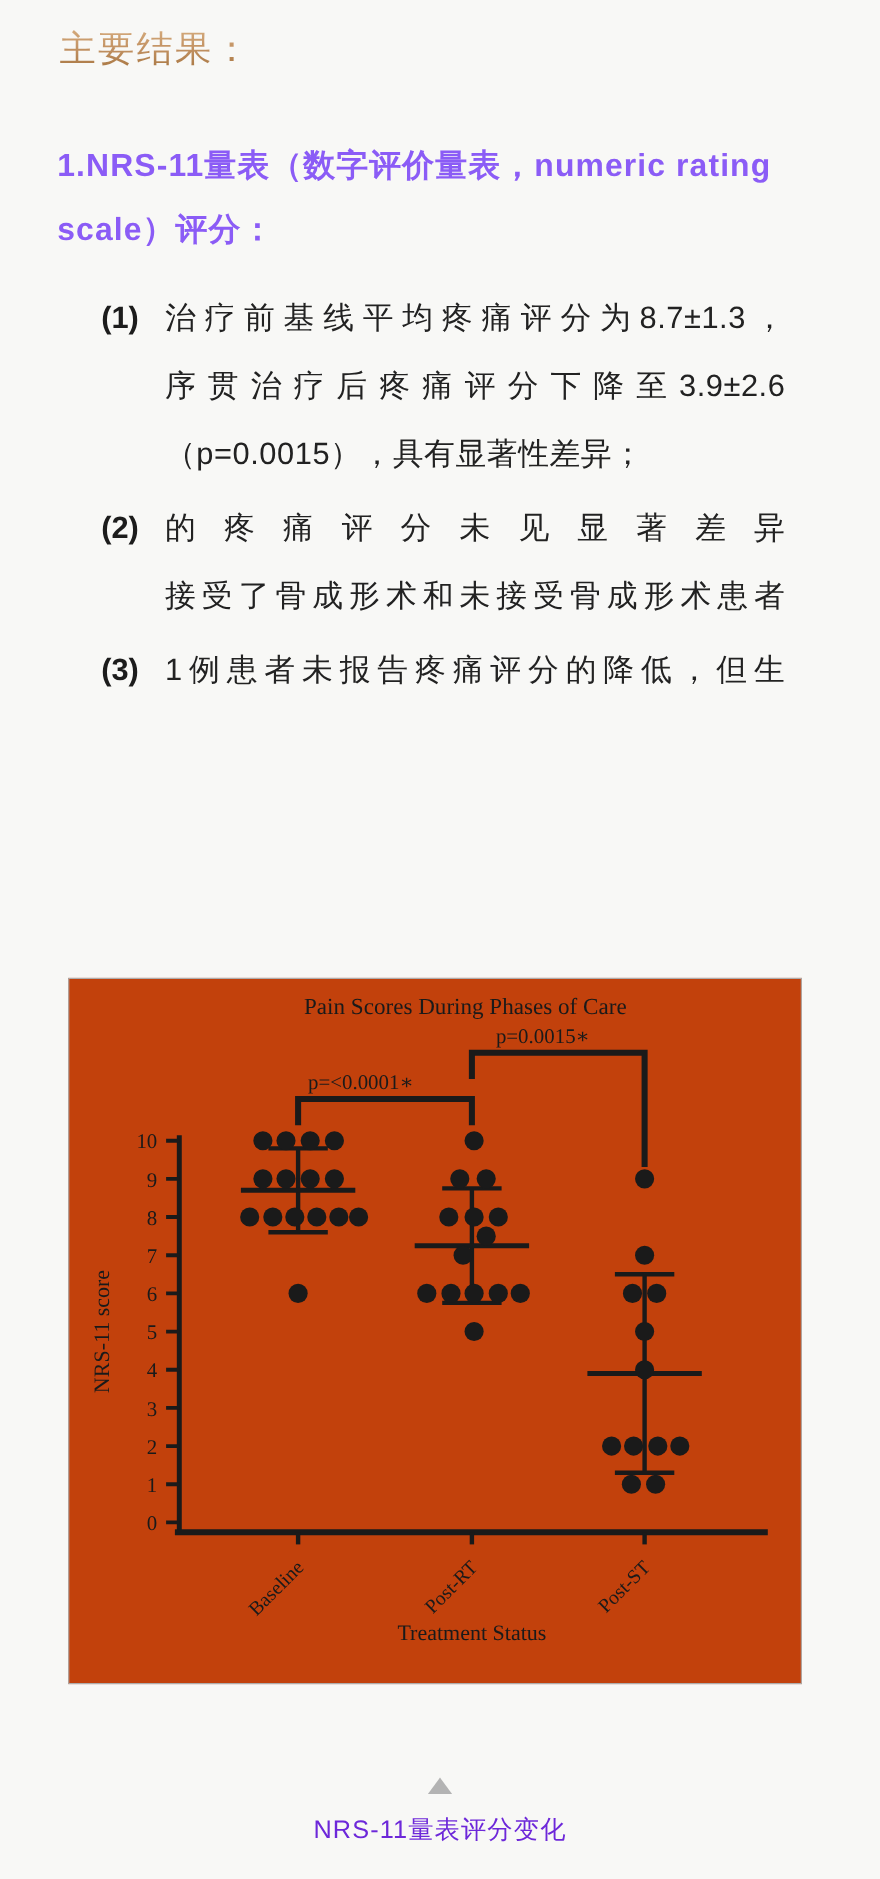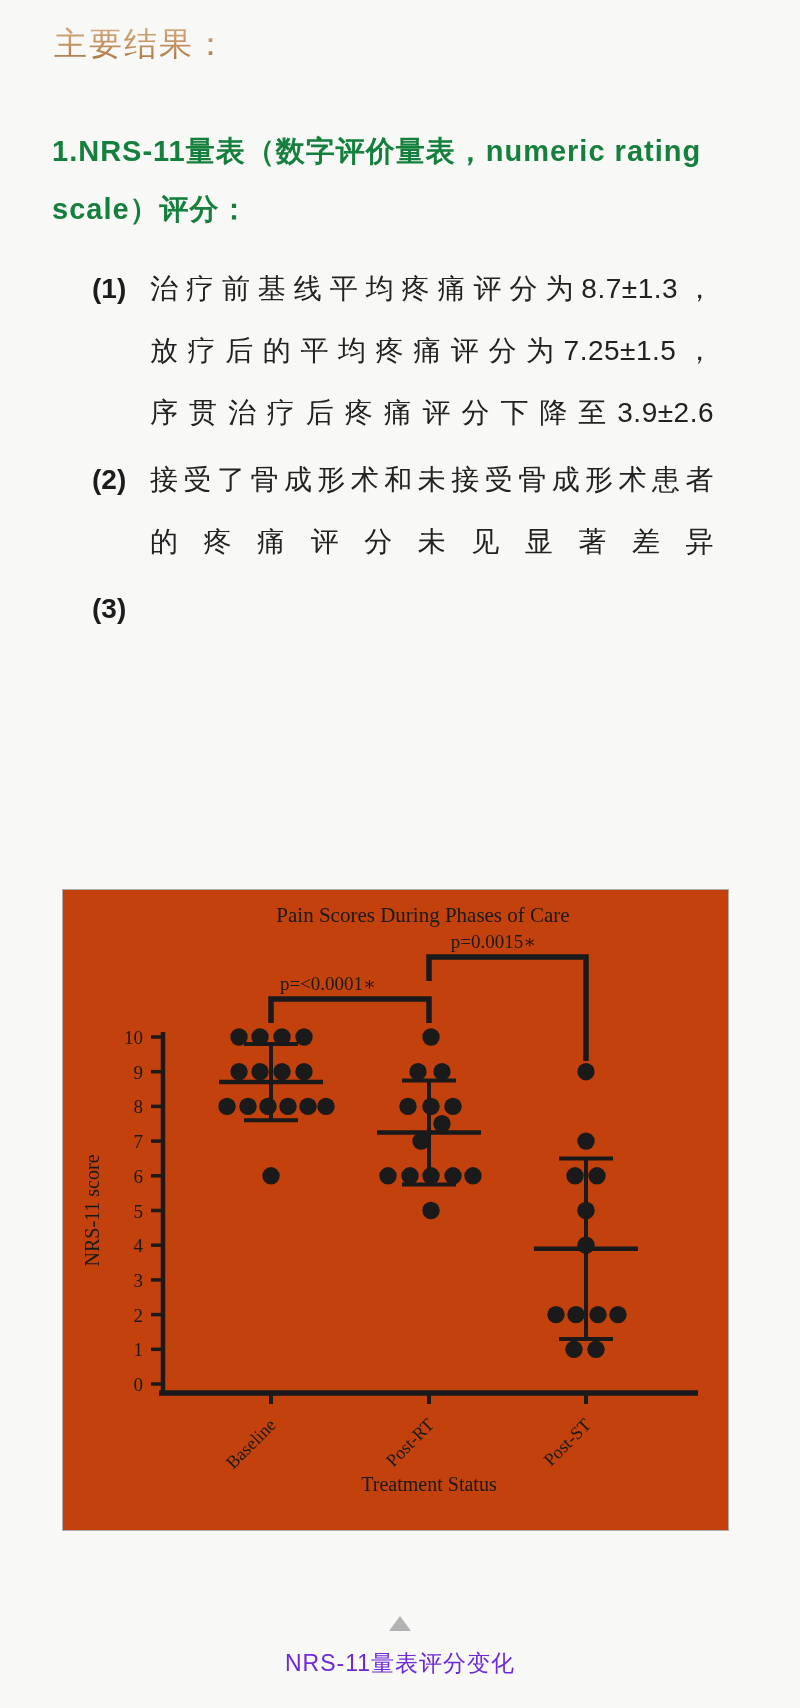--- a/index.html
+++ b/index.html
@@ -13,21 +13,21 @@
     position:absolute;left:54px;top:22px;margin:0;
     font-family:"Liberation Serif","DejaVu Serif",serif;
     font-size:33px;font-weight:normal;letter-spacing:2px;
     background:linear-gradient(180deg,#d9b183 0%,#c49465 45%,#a3713c 100%);
     -webkit-background-clip:text;background-clip:text;
     color:transparent;
   }
   .sub-heading{
     position:absolute;left:52px;top:122px;width:664px;margin:0;
     font-size:29px;font-weight:bold;line-height:58px;
-    letter-spacing:1px;color:#15803d;
+    letter-spacing:1px;color:#8b5cf6;
   }
   .points{
     position:absolute;left:92px;top:258px;width:622px;
     color:#222;font-size:28px;line-height:62px;
   }
   .point-item{
     display:grid;grid-template-columns:58px 1fr;
     margin-bottom:5px;
   }
   .point-num{font-weight:bold;color:#1c1c1c;}
@@ -57,34 +57,35 @@
 
 <h1 class="main-title">主要结果：</h1>
 
 <h2 class="sub-heading">1.NRS-11量表（数字评价量表，numeric rating scale）评分：</h2>
 
 <div class="points" id="points">
     <div class="point-item">
       <div class="point-num">(1)</div>
       <div class="point-lines">
         <div class="pline">治疗前基线平均疼痛评分为8.7±1.3，</div>
-        <div class="pline">放疗后的平均疼痛评分为7.25±1.5，</div>
         <div class="pline">序贯治疗后疼痛评分下降至3.9±2.6</div>
+        <div class="pline last">（p=0.0015），具有显著性差异；</div>
       </div>
     </div>
     <div class="point-item">
       <div class="point-num">(2)</div>
       <div class="point-lines">
+        <div class="pline">的疼痛评分未见显著差异</div>
         <div class="pline">接受了骨成形术和未接受骨成形术患者</div>
-        <div class="pline">的疼痛评分未见显著差异</div>
       </div>
     </div>
     <div class="point-item">
       <div class="point-num">(3)</div>
       <div class="point-lines">
+        <div class="pline">1例患者未报告疼痛评分的降低，但生</div>
       </div>
     </div>
   </div>
 
 <figure class="chart-frame">
   <svg id="chart-svg" viewBox="0 0 665 620">
       <text x="360" y="32" text-anchor="middle" font-size="21" class="chart-text">Pain Scores During Phases of Care</text>
       <path d="M 208 133 L 208 109 L 366 109 L 366 133" fill="none" stroke="#1a1a1a" stroke-width="5.5"></path>
       <text x="265" y="100" text-anchor="middle" font-size="19" class="chart-text">p=&lt;0.0001∗</text>
       <path d="M 366 91 L 366 67 L 523 67 L 523 171" fill="none" stroke="#1a1a1a" stroke-width="5.5"></path>

